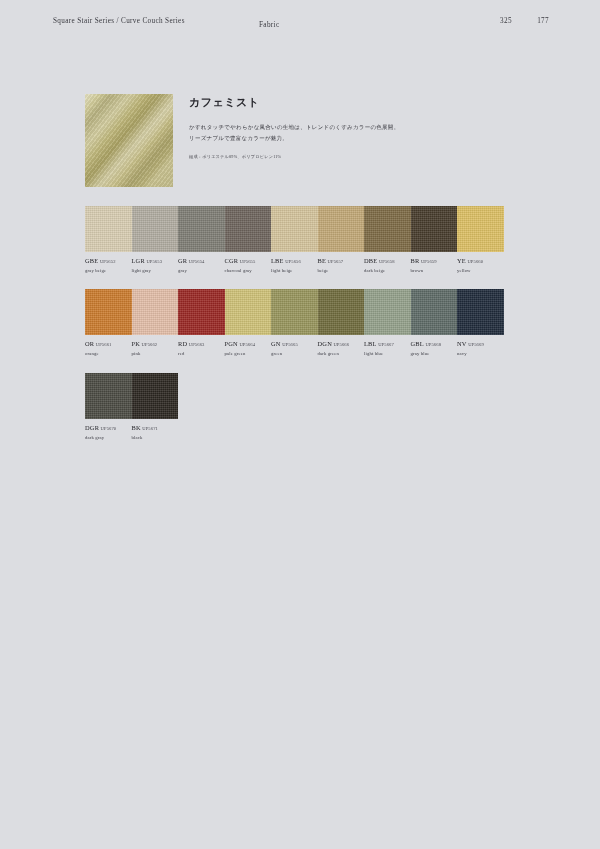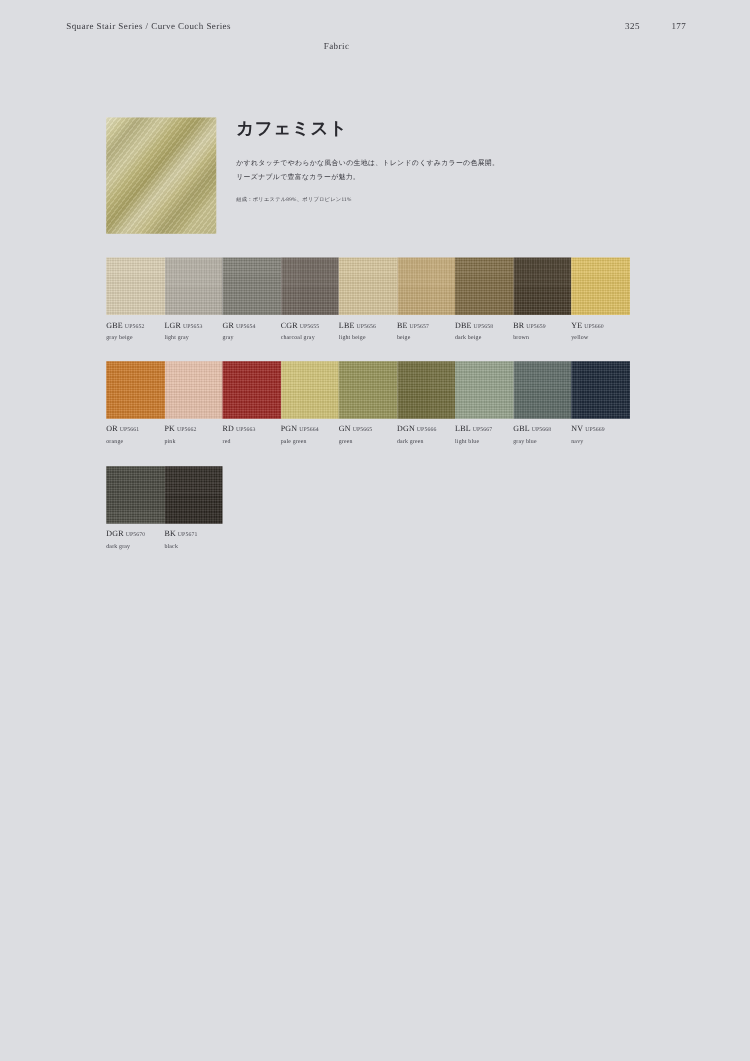--- a/index.html
+++ b/index.html
@@ -29,21 +29,21 @@
   }
   .header-series {
     position: absolute;
     left: 53px;
     top: 0;
     white-space: nowrap;
   }
   .header-category {
     position: absolute;
     left: 224px;
-    top: 16px;
+    top: 4px;
     white-space: nowrap;
     padding-left: 35px;
   }
   .header-folio-left {
     position: absolute;
     left: 497px;
     top: 0;
     width: 18px;
     text-align: center;
   }
@@ -90,21 +90,21 @@
     opacity: 0.85;
   }
 
   .hero-text {
     position: absolute;
     left: 189px;
     top: 96px;
     width: 215px;
   }
   .hero-title {
-    font-size: 14px;
+    font-size: 11px;
     letter-spacing: 0.5px;
     color: #2a2a30;
     margin: 0 0 13px 0;
     line-height: 1.2;
   }
   .hero-desc {
     font-size: 5.5px;
     line-height: 2.05;
     letter-spacing: 0.25px;
     color: #33333a;

